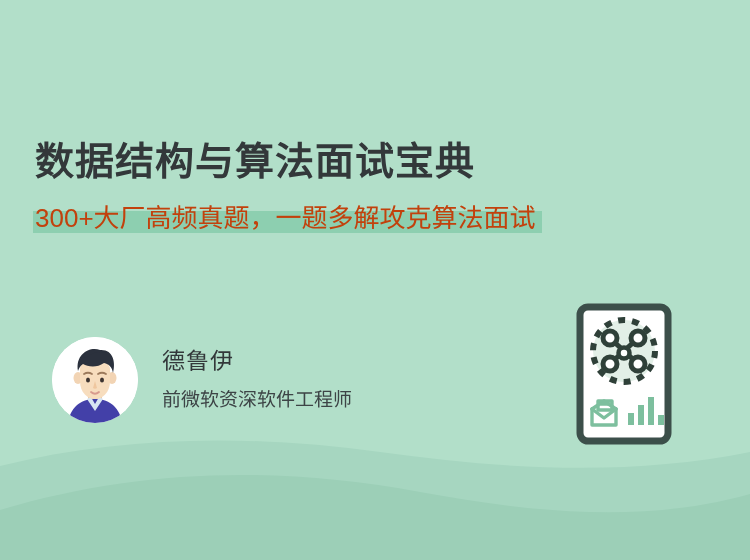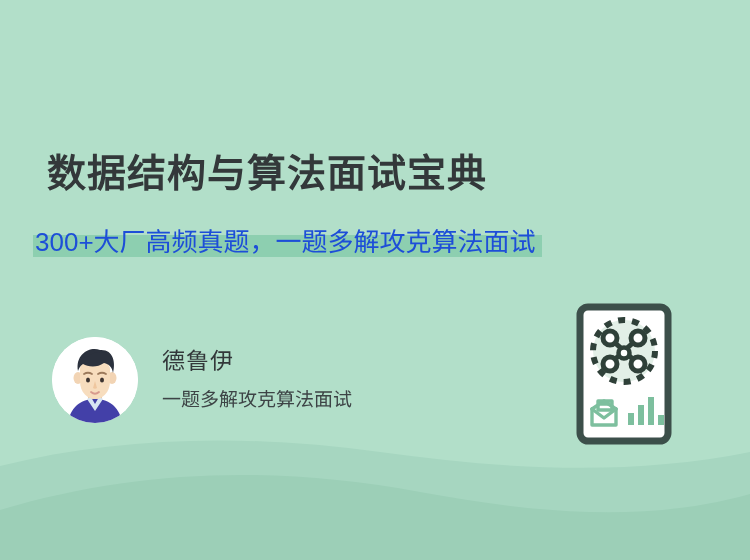--- a/index.html
+++ b/index.html
@@ -39,21 +39,21 @@
     top: 140px;
     width: 660px;
   }
 
   .course-title {
     font-size: 39px;
     font-weight: bold;
     letter-spacing: 1px;
     color: #33383a;
     line-height: 1.15;
-    margin: 12px;
+    margin: 0;
     white-space: nowrap;
   }
 
   .subtitle-wrap {
     position: relative;
     margin-top: 17px;
     display: inline-block;
   }
   .subtitle-highlight {
     position: absolute;
@@ -62,21 +62,21 @@
     bottom: 1px;
     height: 22px;
     background: #8dcfb0;
     z-index: 0;
   }
   .course-subtitle {
     position: relative;
     z-index: 1;
     font-size: 26px;
     font-weight: normal;
-    color: #1d4ed8;
+    color: #c2410c;
     line-height: 1.25;
     margin: 0;
     white-space: nowrap;
   }
 
   
   .instructor {
     position: absolute;
     left: 52px;
     top: 337px;
@@ -169,21 +169,21 @@
         <ellipse cx="36" cy="43" rx="2" ry="2.6" fill="#3c3330"></ellipse>
         <ellipse cx="50" cy="43" rx="2" ry="2.6" fill="#3c3330"></ellipse>
 
         <path d="M43,44 L41,51 q2,1.5 4,0 Z" fill="#efc79f"></path>
 
         <path d="M39,55 q4,3.5 8,0" stroke="#d79a8e" stroke-width="1.8" fill="none" stroke-linecap="round"></path>
       </svg>
     </div>
     <div class="instructor-text">
       <span class="instructor-name">德鲁伊</span>
-      <span class="instructor-role">一题多解攻克算法面试</span>
+      <span class="instructor-role">前微软资深软件工程师</span>
     </div>
   </div>
 
   <div class="topic-card">
     <svg width="96" height="142" viewBox="0 0 96 142" aria-hidden="true">
 
       <rect x="4" y="4" width="88" height="134" rx="8" ry="8" fill="#ffffff" stroke="#3c4f4a" stroke-width="7"></rect>
 
       <circle cx="48" cy="48" r="31" fill="#e2efe7"></circle>
       <circle cx="48" cy="48" r="31" fill="none" stroke="#2f4039" stroke-width="6" stroke-dasharray="7 7" stroke-linecap="butt"></circle>

